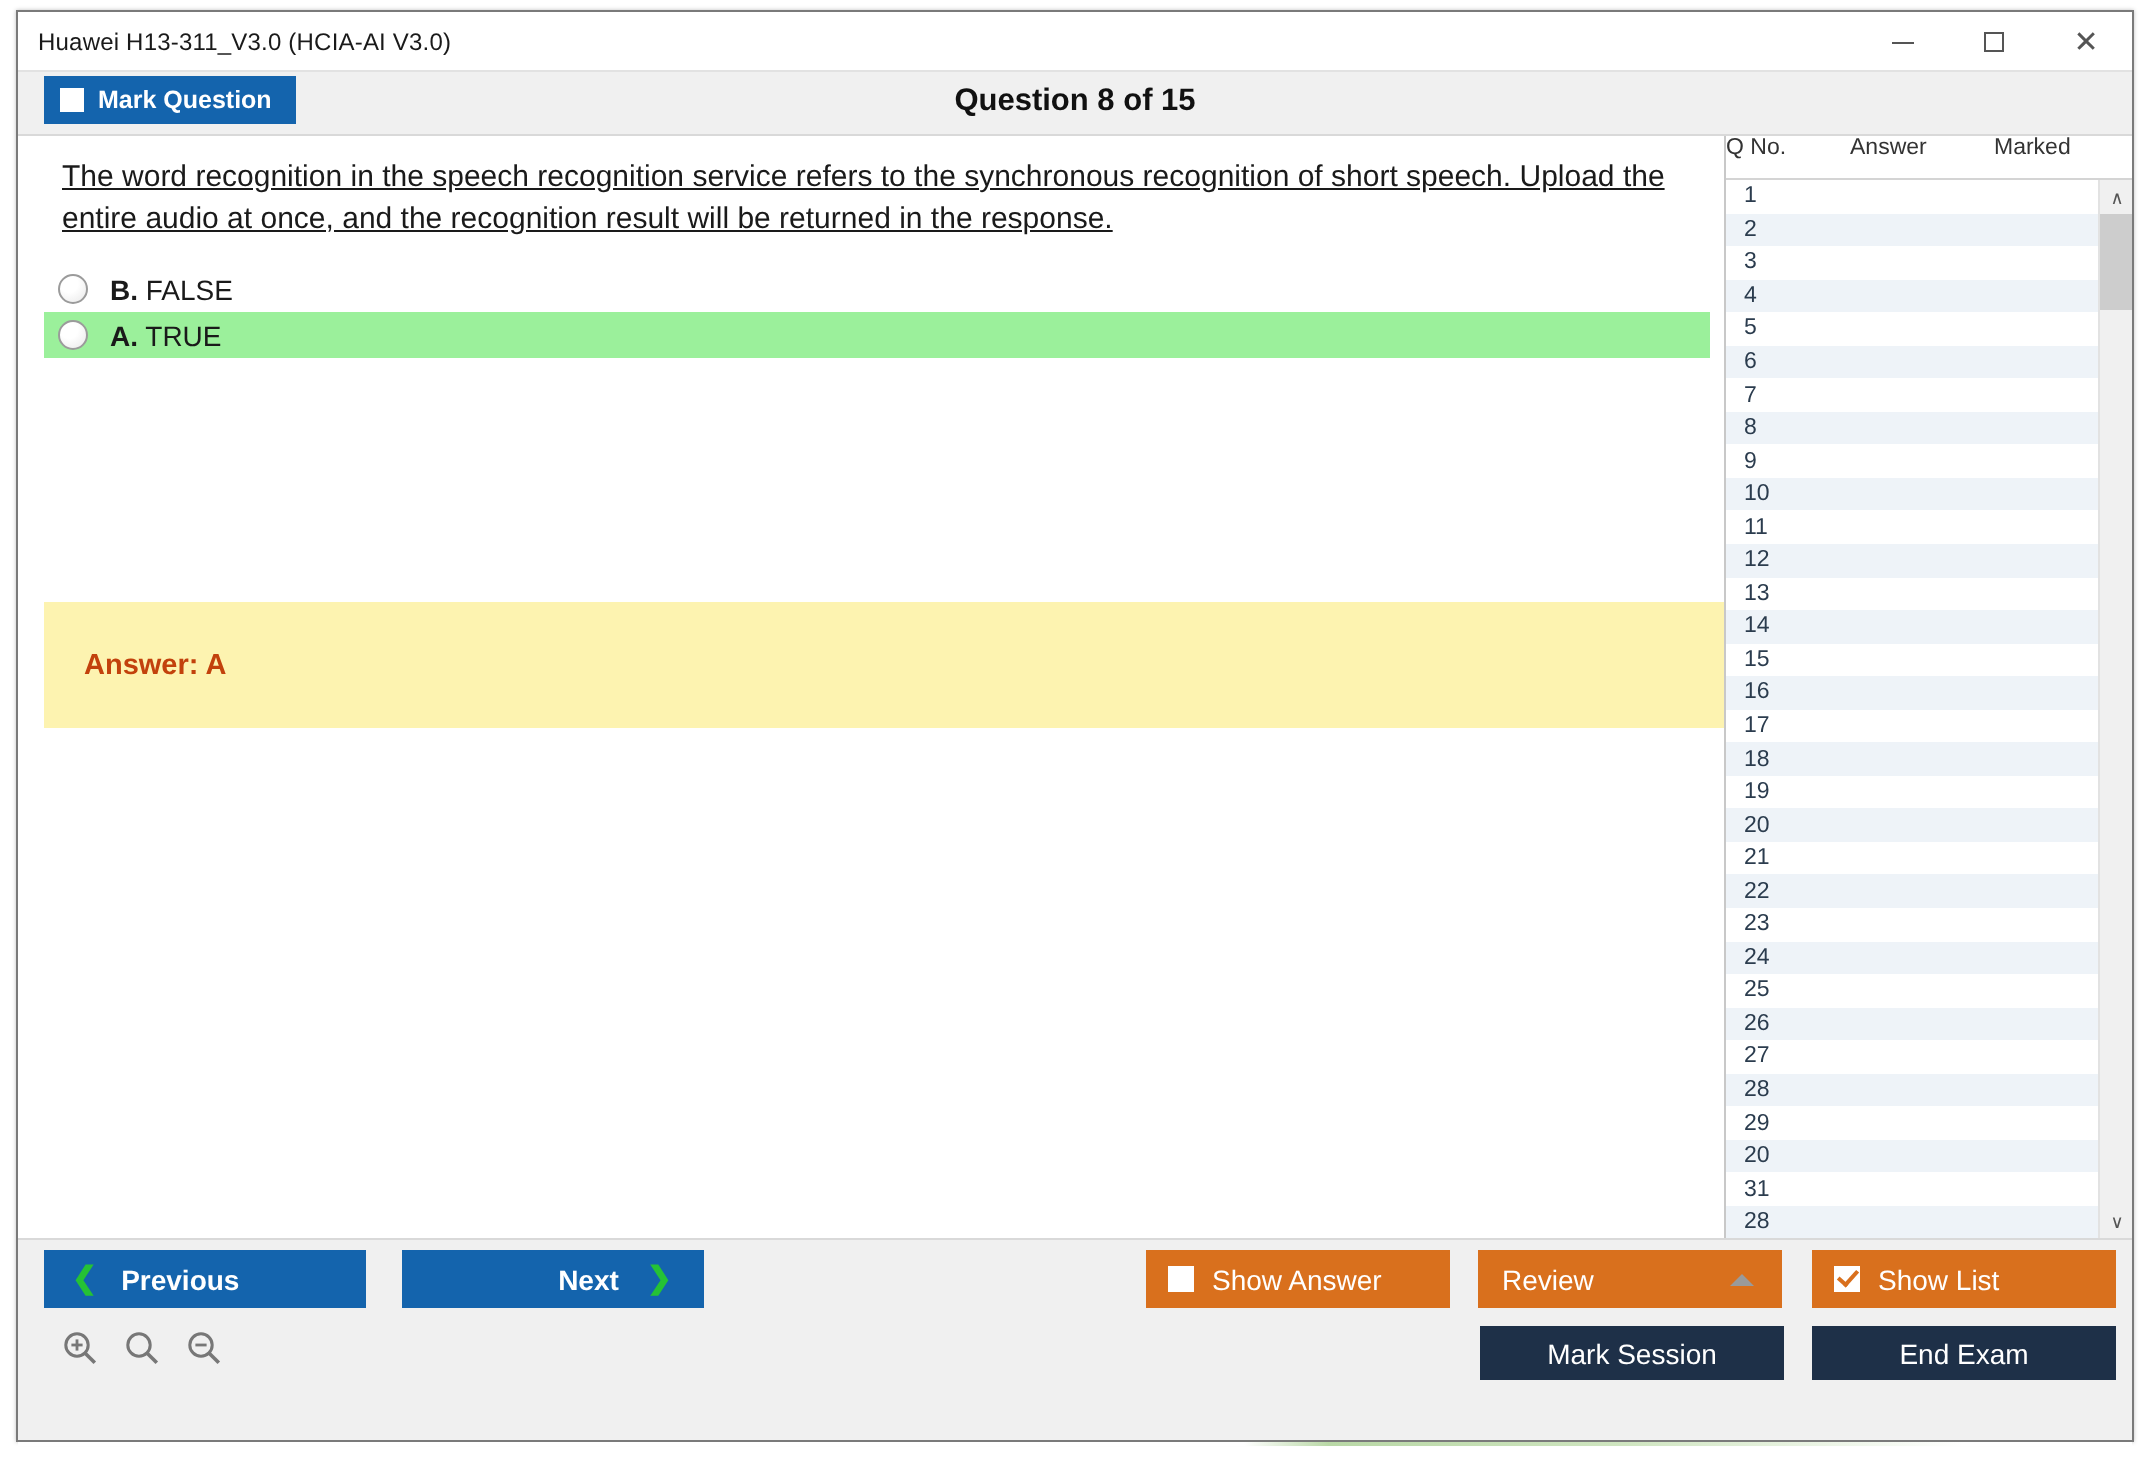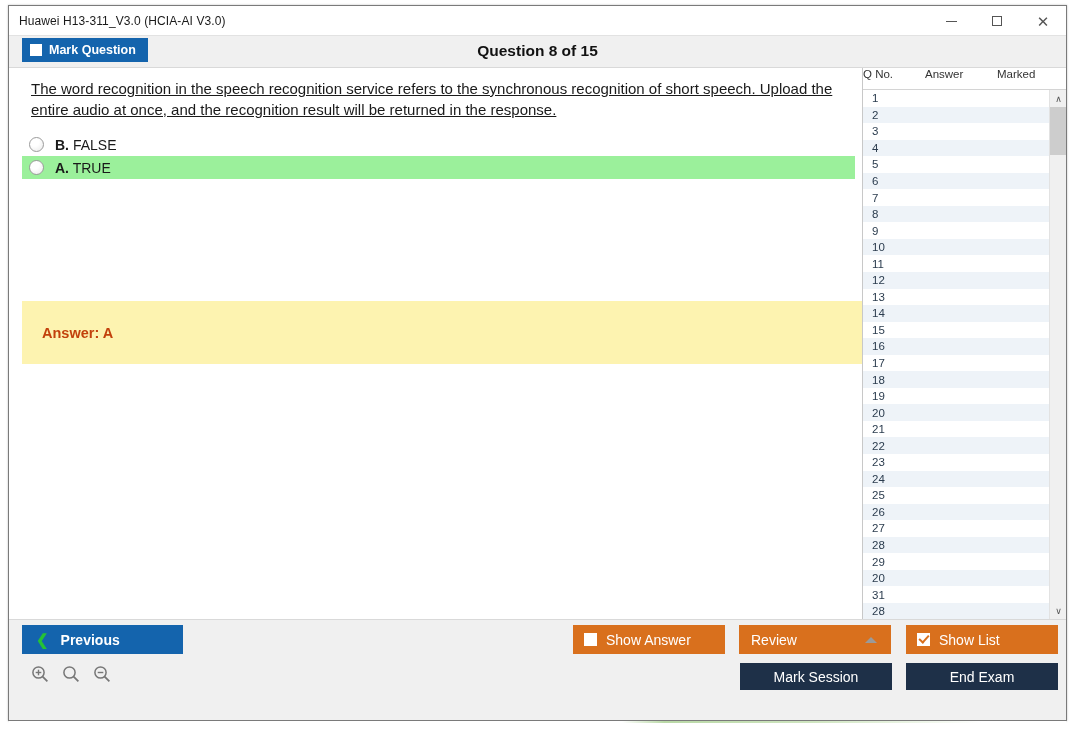--- a/index.html
+++ b/index.html
@@ -502,20 +502,24 @@
 
   </div>
 
   <div id="footer">
 
     <button id="prev-btn" class="btn btn-blue">
       <span class="chev">❮</span>
       <span>Previous</span>
     </button>
 
+    <button id="next-btn" class="btn btn-blue">
+      <span>Next</span>
+      <span class="chev">❯</span>
+    </button>
 
     <button id="show-answer-btn" class="btn btn-orange">
       <span class="chk-box-orange"></span>
       <span>Show Answer</span>
     </button>
 
     <button id="review-dropdown" class="btn btn-orange">
       <span>Review</span>
       <span class="caret"></span>
     </button>

